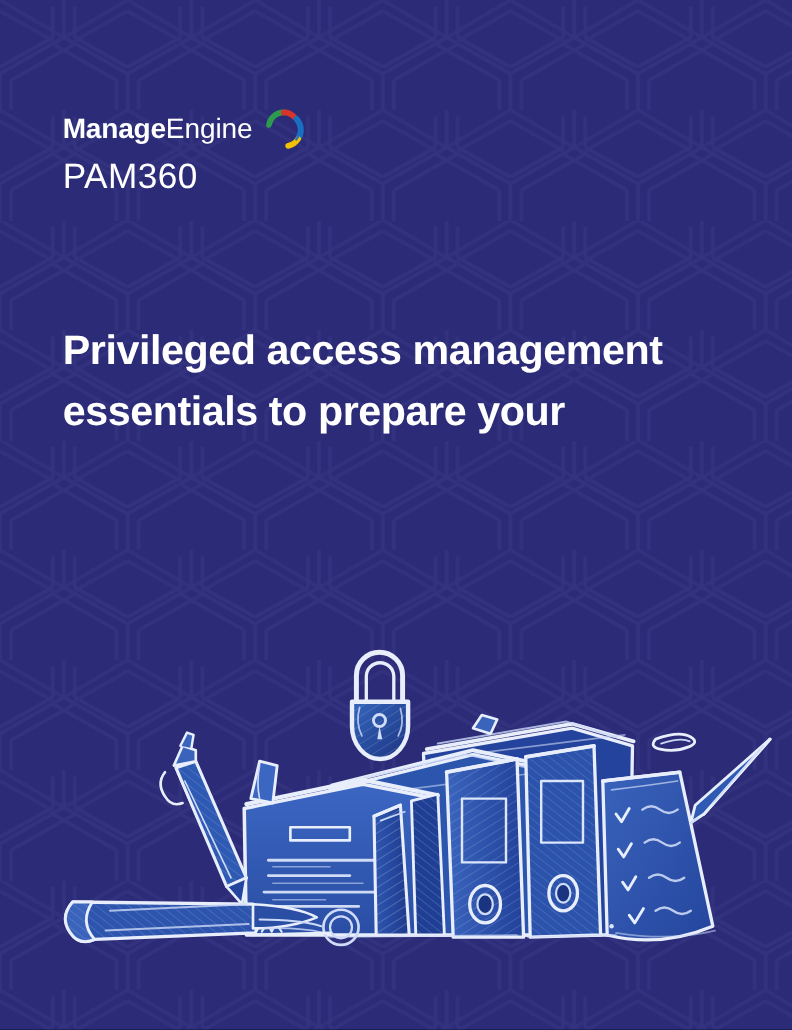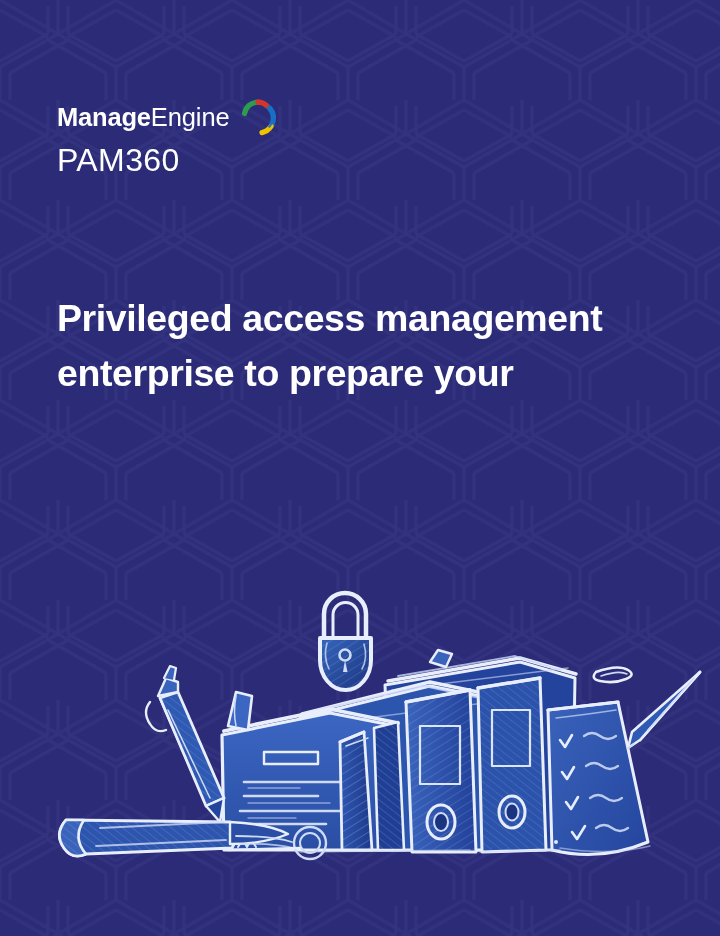--- a/index.html
+++ b/index.html
@@ -138,21 +138,21 @@
             <path d="M30.8 12.0 A15.4 15.4 0 0 1 31.4 31.6" stroke="#1a6fc4" stroke-width="2.4" opacity="0.9"></path>
           </g>
         </svg>
       </span>
     </span>
     <span class="logo-product">PAM360</span>
   </div>
 
   <h1 class="headline" style="color: rgb(255, 255, 255);">
     <span class="hl-line">Privileged access management</span>
-    <span class="hl-line">enterprise to prepare your</span>
+    <span class="hl-line">essentials to prepare your</span>
   </h1>
 
   <div class="illustration">
     <svg viewBox="0 0 720 330" xmlns="http://www.w3.org/2000/svg">
       <defs>
         <linearGradient id="gFolder" x1="0" y1="0" x2="0" y2="1">
           <stop offset="0" stop-color="#3b66c2"></stop>
           <stop offset="1" stop-color="#2a4ea4"></stop>
         </linearGradient>
         <linearGradient id="gBinder" x1="0" y1="0" x2="1" y2="0">

